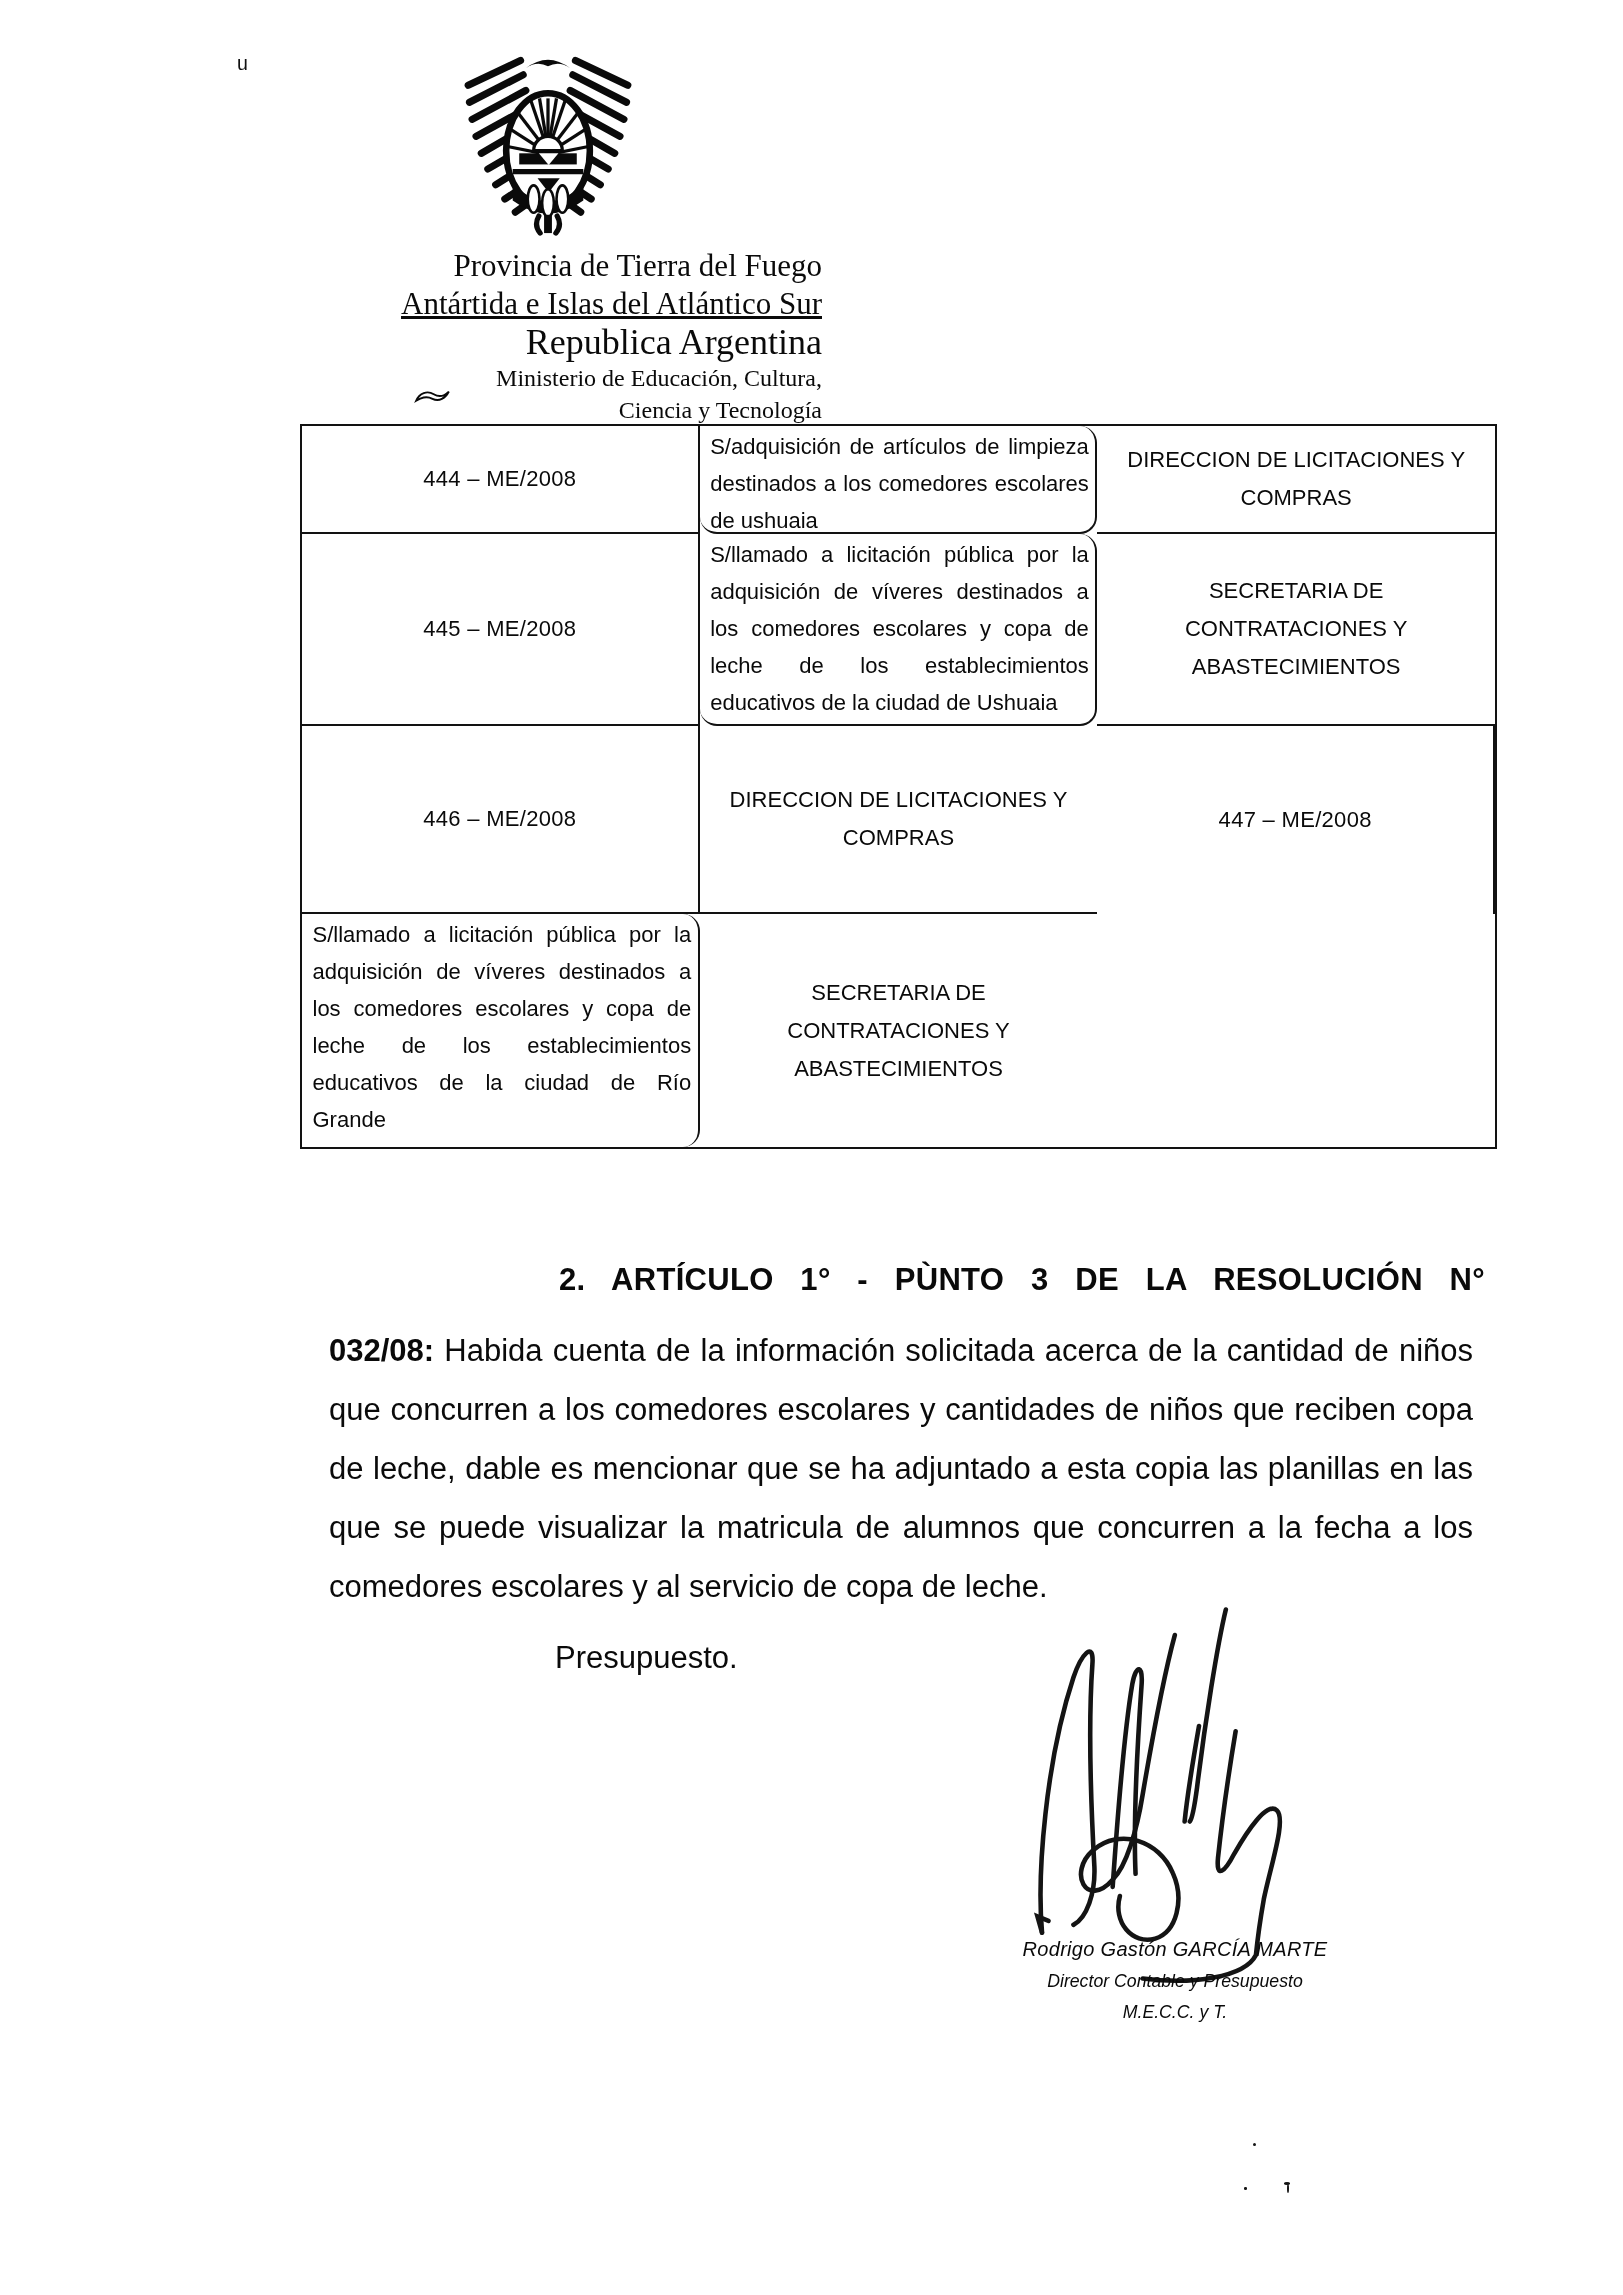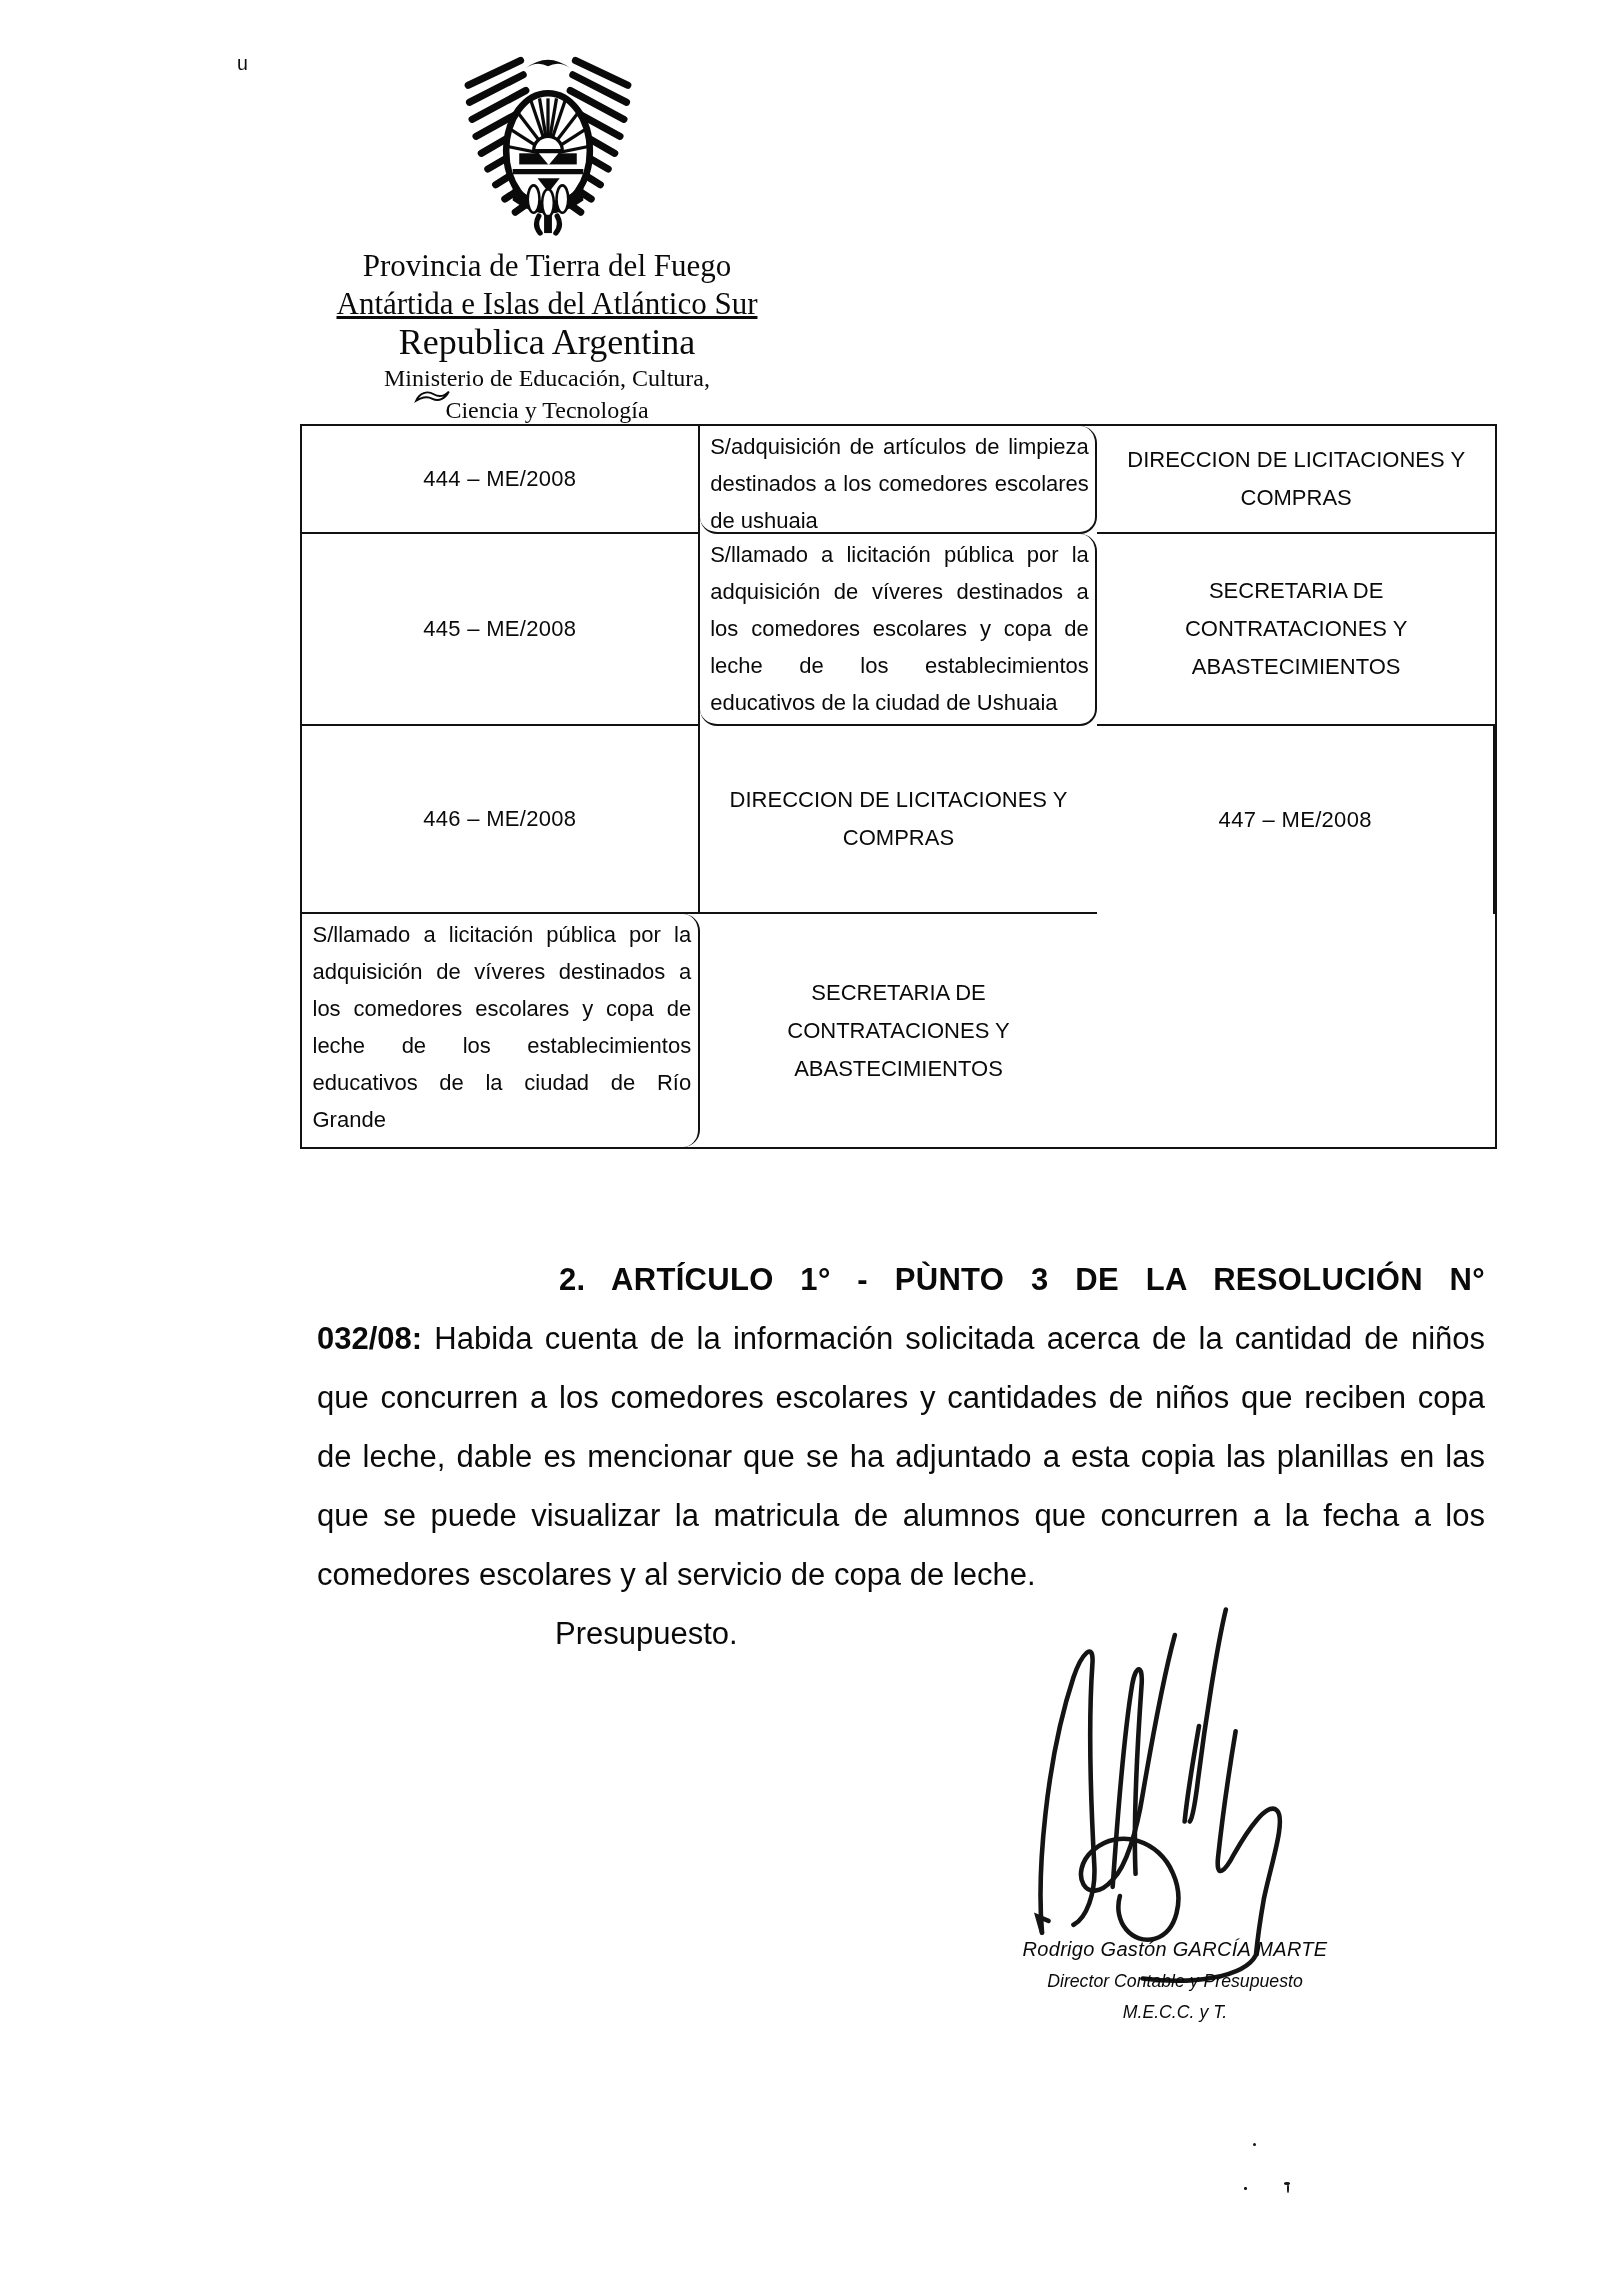--- a/index.html
+++ b/index.html
@@ -12,21 +12,21 @@
     overflow:hidden;
   }
   
   .stray-u{
     position:absolute;left:237px;top:52px;
     font-size:19.6px;color:#111;
   }
   
   .letterhead{
     position:absolute;left:272px;top:247px;width:550px;
-    text-align:center;
+    text-align:right;
     font-family:"Liberation Serif", serif;
   }
   .letterhead .l1{font-size:31px;line-height:38px;}
   .letterhead .l2{font-size:31px;line-height:38px;text-decoration:underline;}
   .letterhead .l3{font-size:36px;line-height:39px;}
   .letterhead .l4{font-size:24px;line-height:33px;}
   .letterhead .l5{font-size:24px;line-height:30px;}
   .emblem{position:absolute;left:463px;top:51px;width:170px;height:185px;}
   .squiggle{position:absolute;left:414px;top:389px;width:37px;height:15.7px;}
   
@@ -70,21 +70,21 @@
     font-size:31px;line-height:59px;
     text-align:justify;
   }
   .bodytext .headline{
     font-weight:bold;
     text-indent:242px;
     text-align:justify;
     text-align-last:justify;
     letter-spacing:0.3px;
   }
-  .bodytext p{margin:0;}
+  .bodytext p{margin:12px;}
   .bodytext .closing{text-indent:238px;text-align:left;}
   
   .sig-scribble{position:absolute;left:1008px;top:1591px;width:314px;height:406px;pointer-events:none;}
   .sig-block{
     position:absolute;left:1018px;top:1932px;width:314px;
     text-align:center;
     font-style:italic;
   }
   .sig-block .name{font-size:20px;line-height:34px;letter-spacing:0.3px;}
   .sig-block .role{font-size:17.7px;line-height:31px;}

